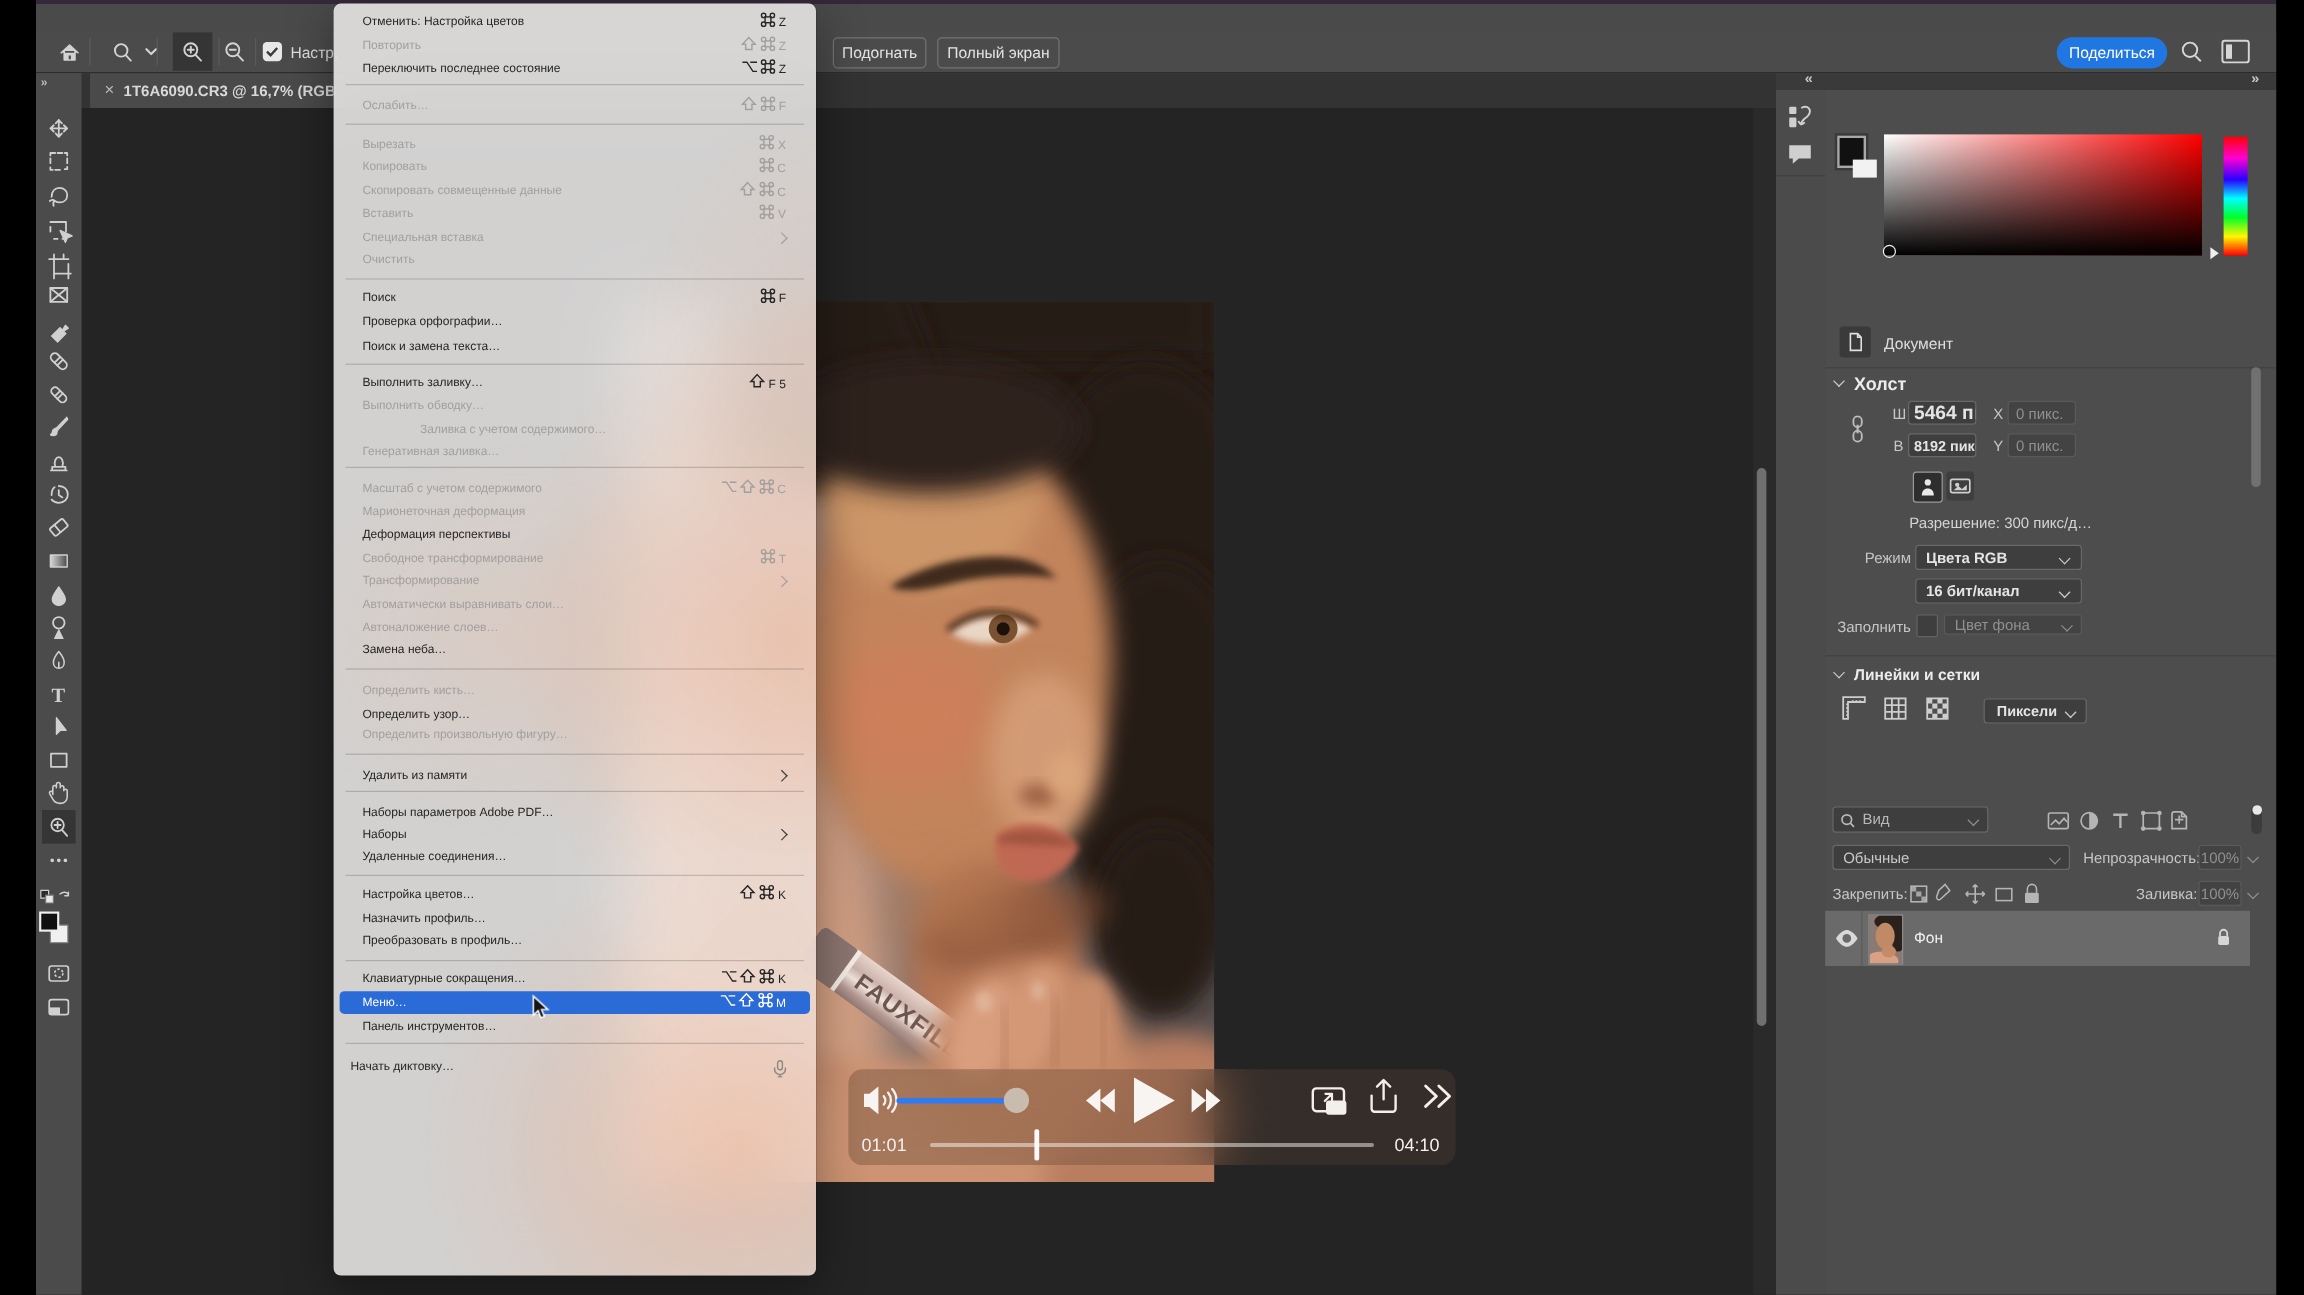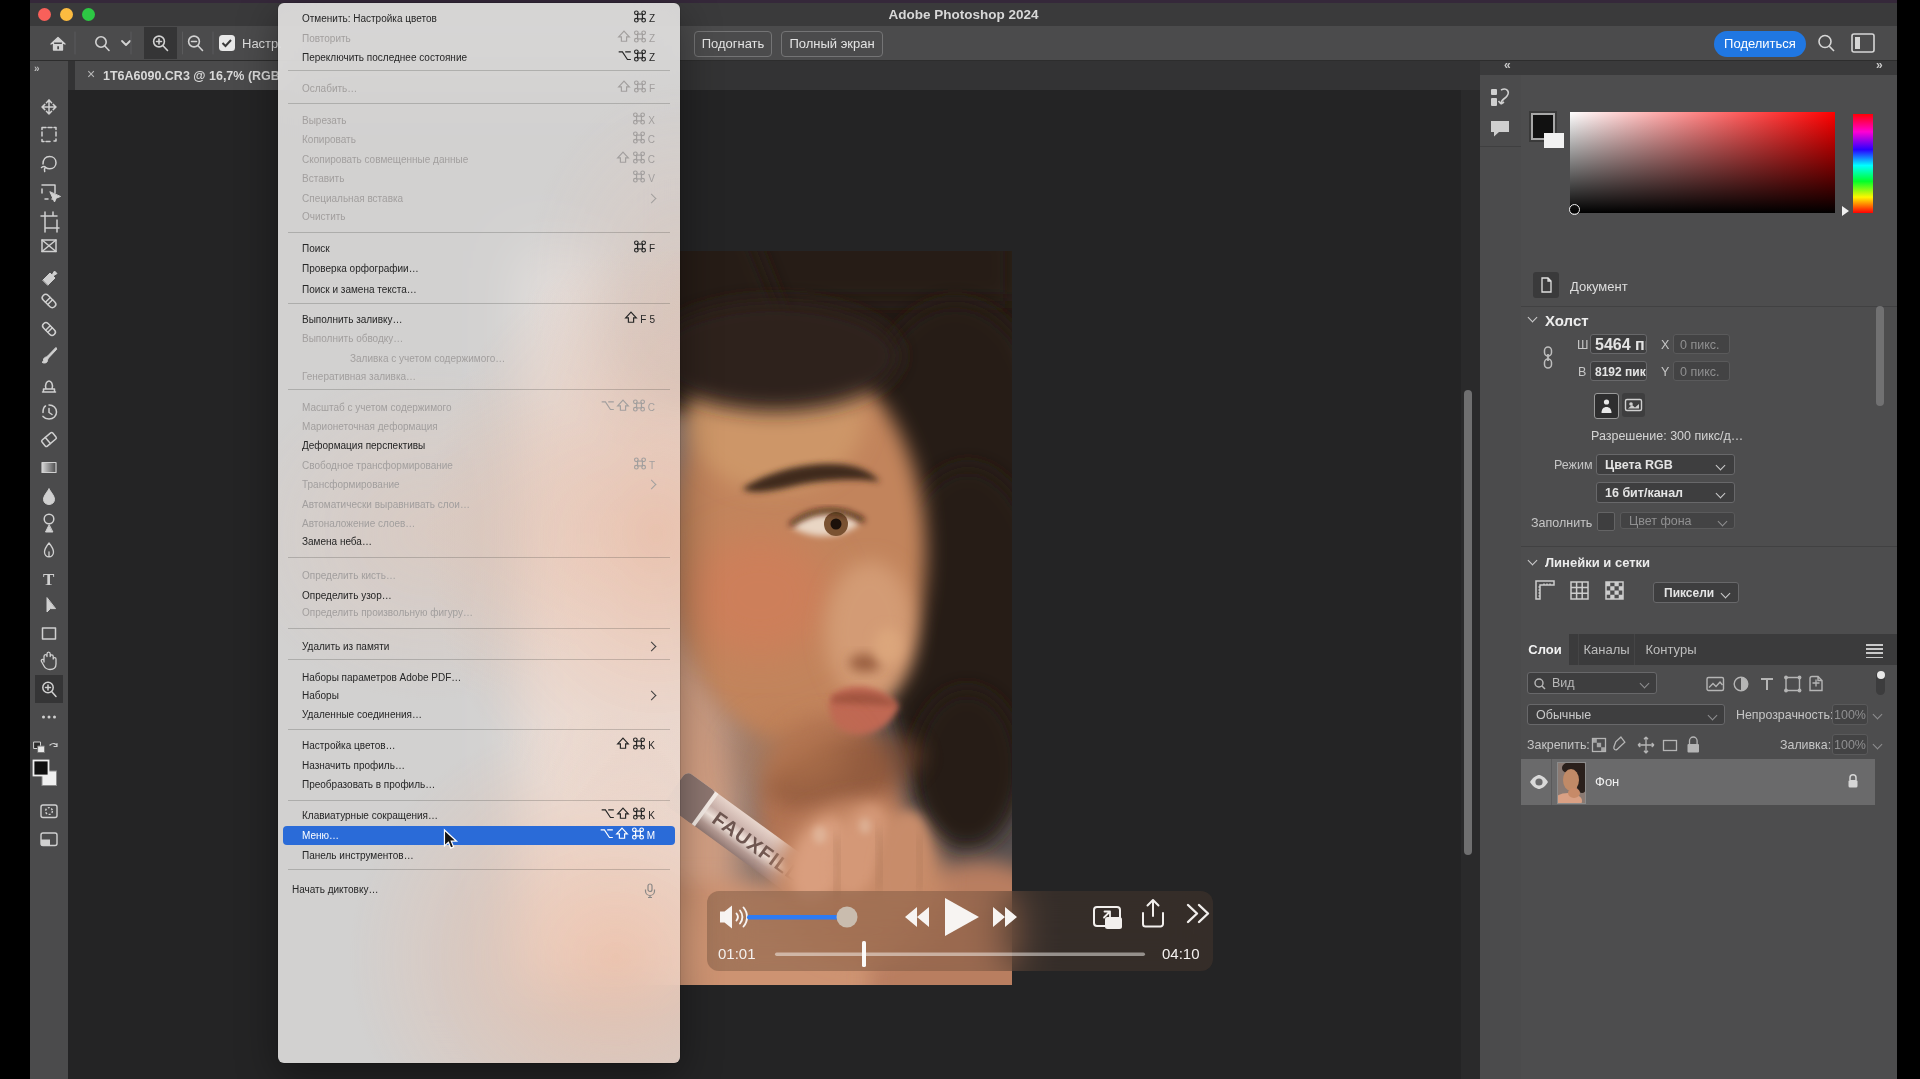--- a/index.html
+++ b/index.html
@@ -28,27 +28,20 @@
   .kl{margin-left:2px;}
 </style>
 </head>
 <body>
 <div id="stage">
 
   <div class="abs" style="left:30px;top:0;width:1867px;height:3px;background:#35283a;"></div>
 
   <div class="abs" style="left:30px;top:3px;width:1867px;height:1076px;background:#4a4a4b;"></div>
 
-  <div class="abs" style="left:30px;top:3px;width:1867px;height:23px;background:#3a3a3b;">
-    <div class="abs" style="left:8px;top:4.5px;width:13px;height:13px;border-radius:50%;background:#f8605a;"></div>
-    <div class="abs" style="left:30px;top:4.5px;width:13px;height:13px;border-radius:50%;background:#fcbb40;"></div>
-    <div class="abs" style="left:52px;top:4.5px;width:13px;height:13px;border-radius:50%;background:#2dc844;"></div>
-    <div class="abs" style="left:0;top:0;width:1867px;height:23px;text-align:center;line-height:24px;
-      color:#d8d8d8;font-size:13.5px;font-weight:bold;">Adobe Photoshop 2024</div>
-  </div>
 
   <div class="abs" id="optbar" style="left:30px;top:26px;width:1867px;height:34px;background:#4b4b4c;border-bottom:1px solid #2d2d2d;">
     <svg class="abs" style="left:0;top:0;" width="260" height="34" viewBox="0 0 260 34">
       <g stroke="#d2d2d2" stroke-width="1.6" fill="none" stroke-linejoin="round" stroke-linecap="round">
         <path d="M21 18 L28 11.5 L35 18 M23.5 16.5 V24 H32.5 V16.5 M26.6 24 V19.5 H29.7 V24" fill="#d2d2d2" stroke-width="1.3"></path>
         <circle cx="71" cy="16" r="5.2"></circle>
         <path d="M74.8 20 L79 24.5"></path>
         <path d="M92 15 l4 4 l4 -4" stroke-width="1.8"></path>
         <rect x="114" y="1" width="33" height="32" fill="#353536" stroke="none"></rect>
         <circle cx="129" cy="15.5" r="5.4"></circle>
@@ -367,26 +360,20 @@
           <rect x="84.75" y="7.25" width="4.25" height="4.25"></rect>
         <rect x="72" y="11.5" width="4.25" height="4.25"></rect>
           <rect x="80.5" y="11.5" width="4.25" height="4.25"></rect>
         <rect x="76.25" y="15.75" width="4.25" height="4.25"></rect>
           <rect x="84.75" y="15.75" width="4.25" height="4.25"></rect>
       </g>
     </svg>
     <div class="abs inp" style="left:132px;top:507px;width:86px;height:21px;line-height:21px;padding-left:10px;font-weight:bold;font-size:12px;">Пиксели<i class="chv" style="position:absolute;right:9px;top:7px;"></i></div>
     <div class="abs" style="left:355px;top:231px;width:8px;height:100px;background:#717172;border-radius:4px;"></div>
 
-    <div class="abs tabrow" style="top:559px;">
-      <div class="abs tab act" style="left:0;width:48px;">Слои</div>
-      <div class="abs tab" style="left:57px;width:55px;text-align:center;border-left:1px solid #454546;border-right:1px solid #454546;">Каналы</div>
-      <div class="abs tab" style="left:121px;width:58px;text-align:center;">Контуры</div>
-      <div class="abs ham" style="left:345px;top:10px;"></div>
-    </div>
     <div class="abs inp" style="left:6px;top:597px;width:130px;height:22px;color:#b9b9b9;">
       <svg class="abs" style="left:5px;top:4px;" width="14" height="14">
           <circle cx="6" cy="6" r="4" fill="none" stroke="#b9b9b9" stroke-width="1.4"></circle>
           <path d="M9 9 l3 3" stroke="#b9b9b9" stroke-width="1.4"></path>
         </svg>
       <span style="position:absolute;left:24px;top:3px;font-size:12.5px;">Вид</span>
       <i class="chv dim" style="position:absolute;right:8px;top:7px;"></i>
     </div>
     <svg class="abs" style="left:185px;top:599px;" width="130" height="20" viewBox="0 0 130 20">
       <g fill="none" stroke="#b5b5b5" stroke-width="1.4">

